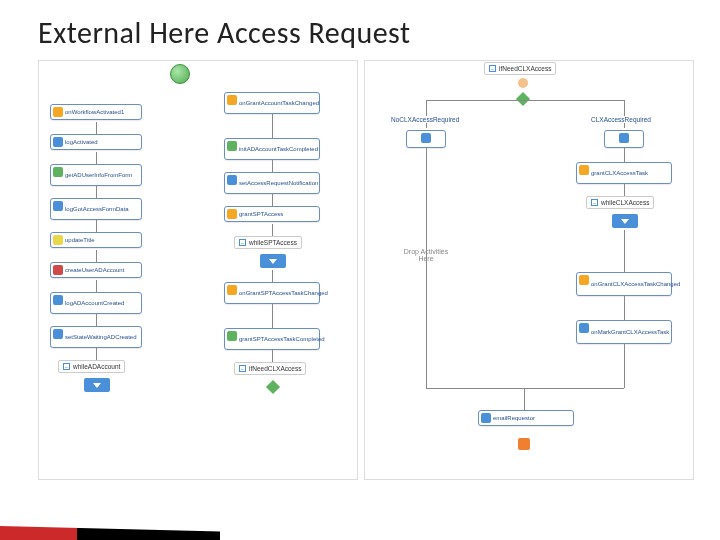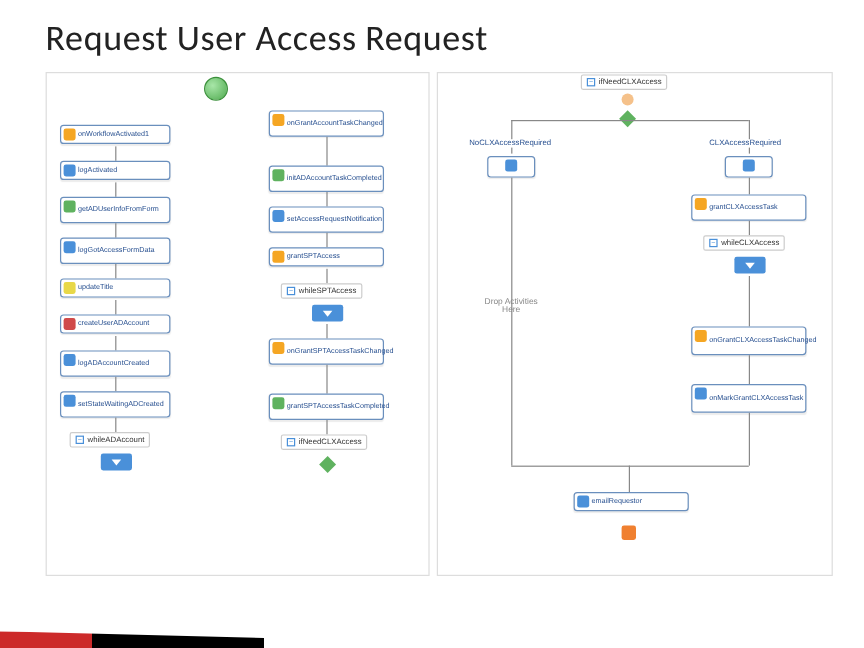--- a/index.html
+++ b/index.html
@@ -26,21 +26,21 @@
   .branch-label { position: absolute; font-size: 6.5px; color: #285090; background: #fff; padding: 0 1px; }
   .person-ic { position: absolute; width: 10px; height: 10px; background: #f5c18a; border-radius: 50%; }
   .green-circ { position: absolute; width: 20px; height: 20px; border-radius: 50%; background: radial-gradient(circle at 35% 35%, #a8e6a8, #4faa4f); border:1px solid #3a8f3a; }
   .accent { position:absolute; left:0; bottom:0; width:220px; height:14px; background:linear-gradient(to right, #cc2a2a 0%, #cc2a2a 35%, #000 35%, #000 100%); clip-path: polygon(0 0, 100% 40%, 100% 100%, 0 100%); }
   .orange-sq { position:absolute; width:12px; height:12px; background:#f08030; border-radius:2px; }
   .panel { position:absolute; border:1px solid #ddd; background:rgba(255,255,255,0.3); }
 </style>
 </head>
 <body>
 
-<h1 class="title">Request User Access Request</h1>
+<h1 class="title">External Here Access Request</h1>
 
 <div class="canvas">
 
   <div class="panel" style="left:0;top:0;width:320px;height:420px;"></div>
   <div class="panel" style="left:326px;top:0;width:330px;height:420px;"></div>
 
   <div class="green-circ" style="left:132px;top:4px;"></div>
 
   <div class="node" style="left:12px;top:44px;width:92px;">
       <span class="ic ic-orange"></span>

